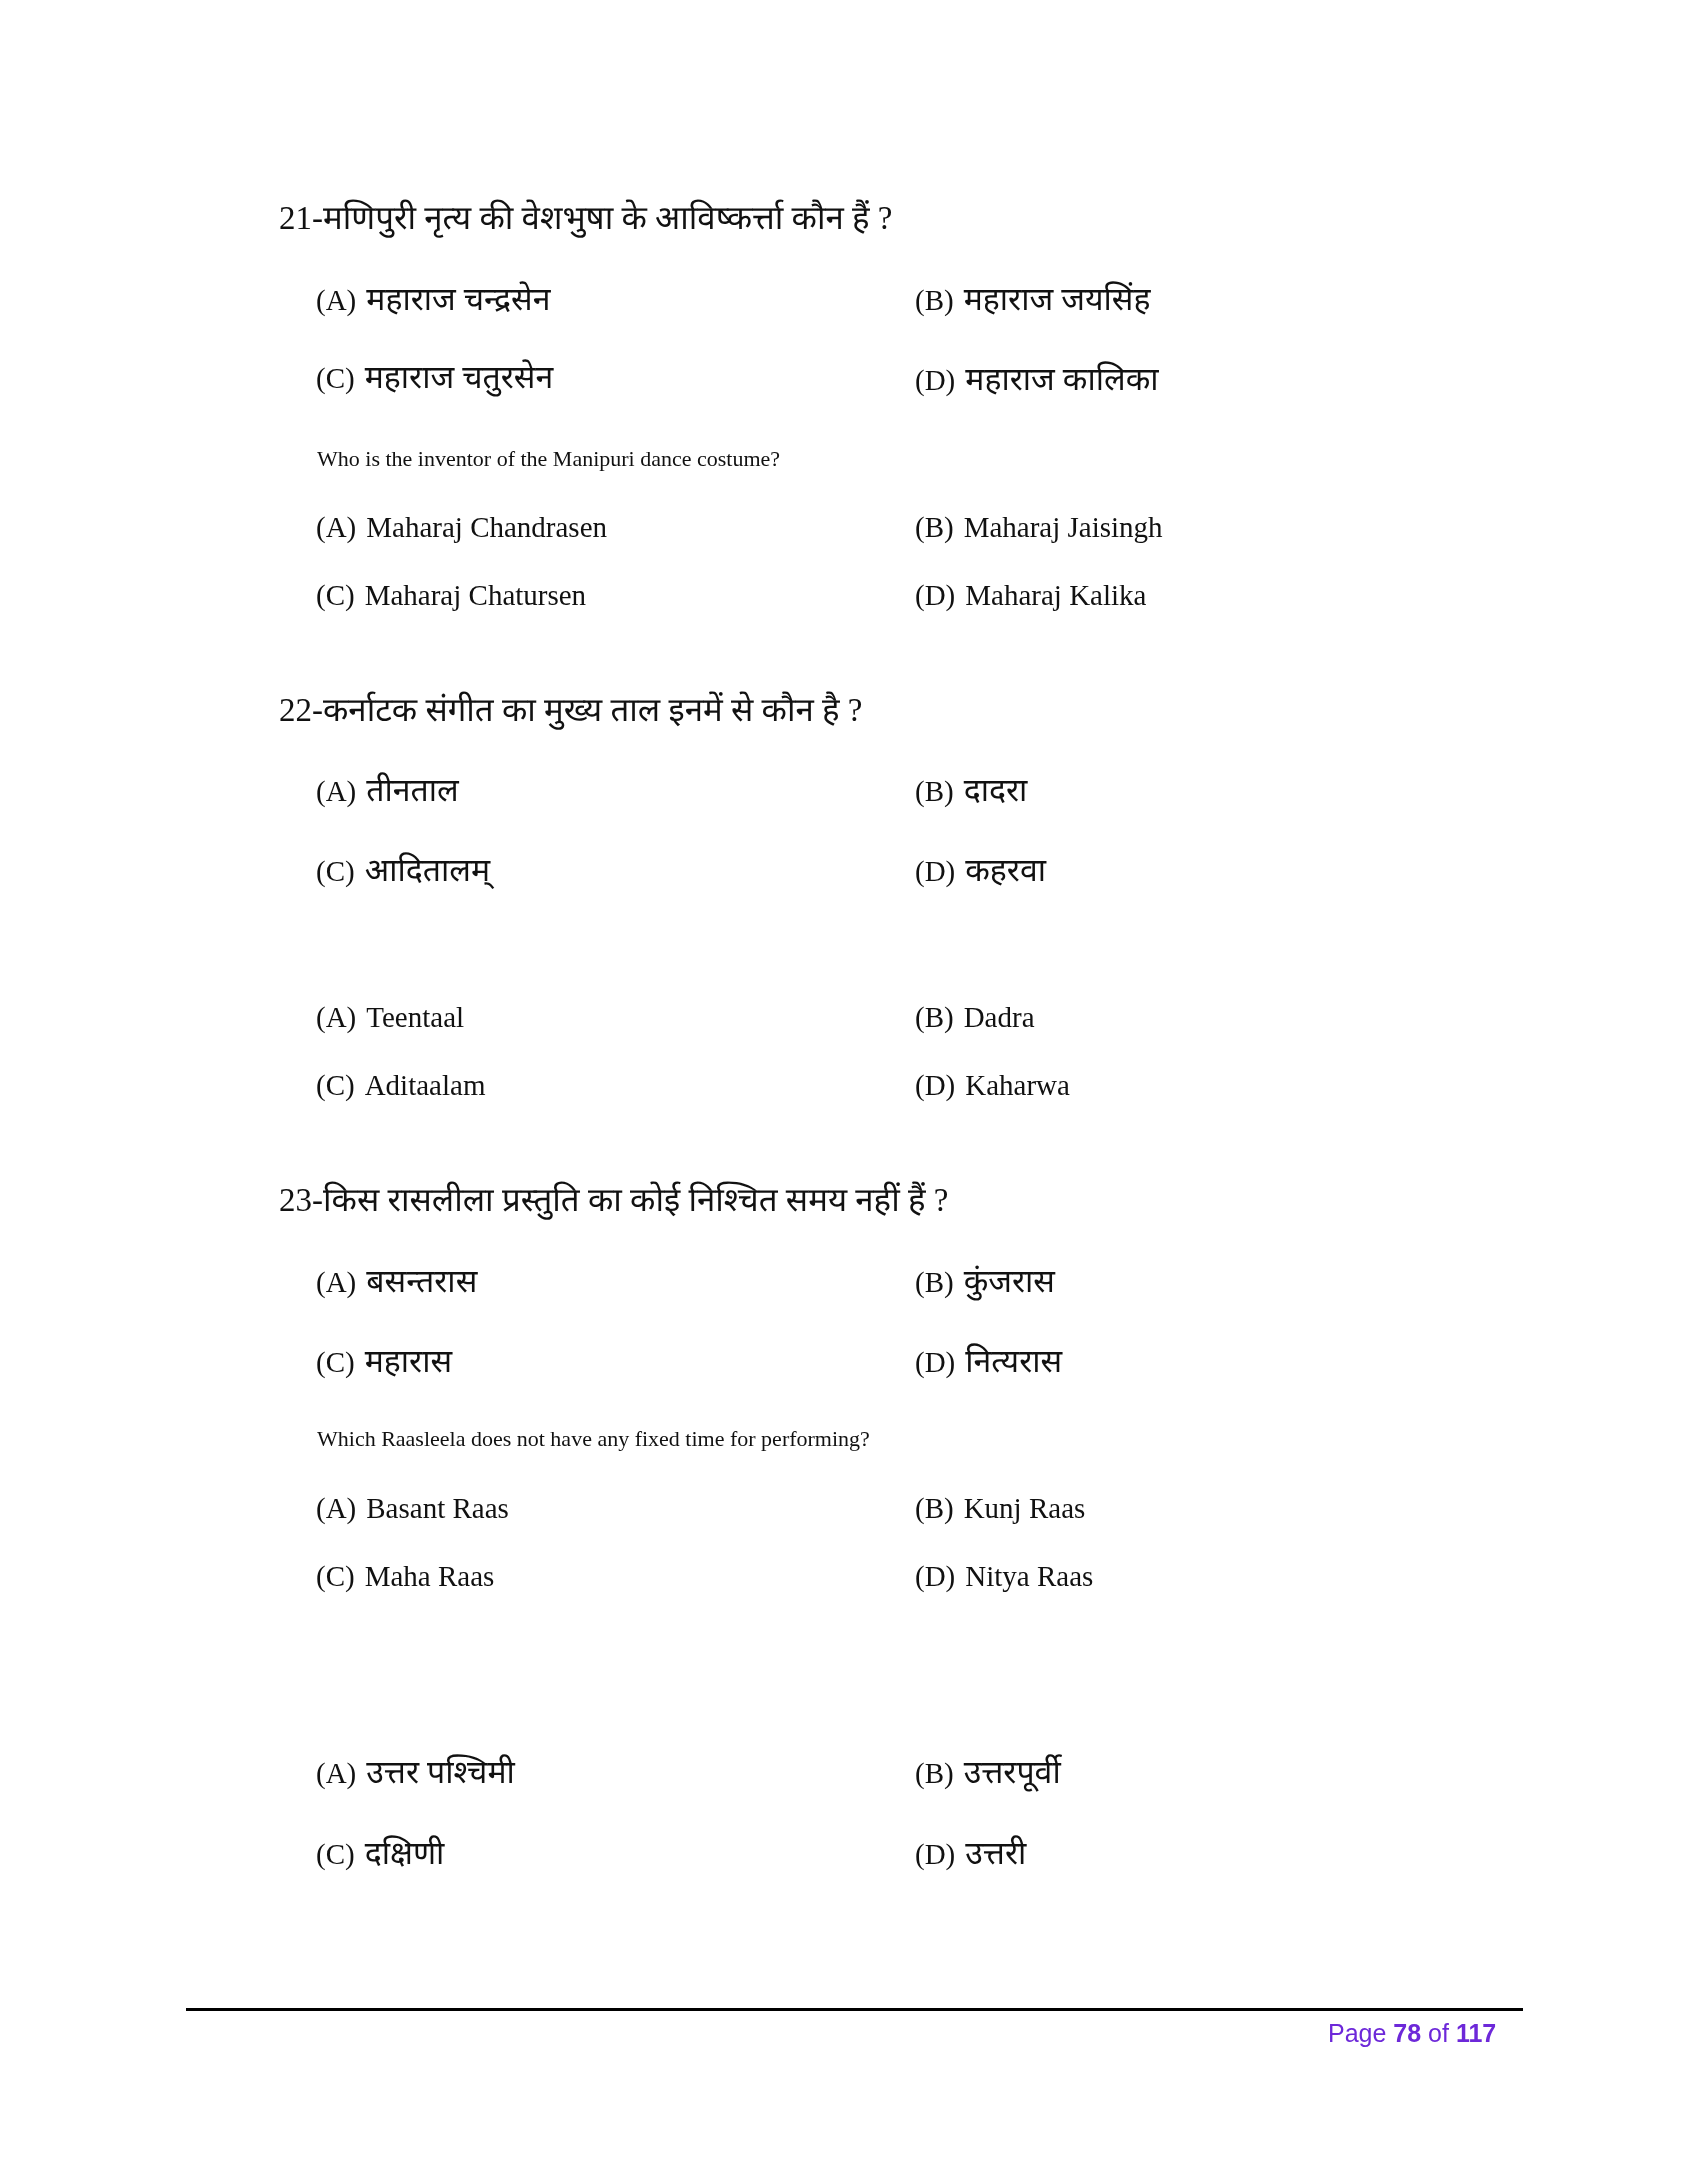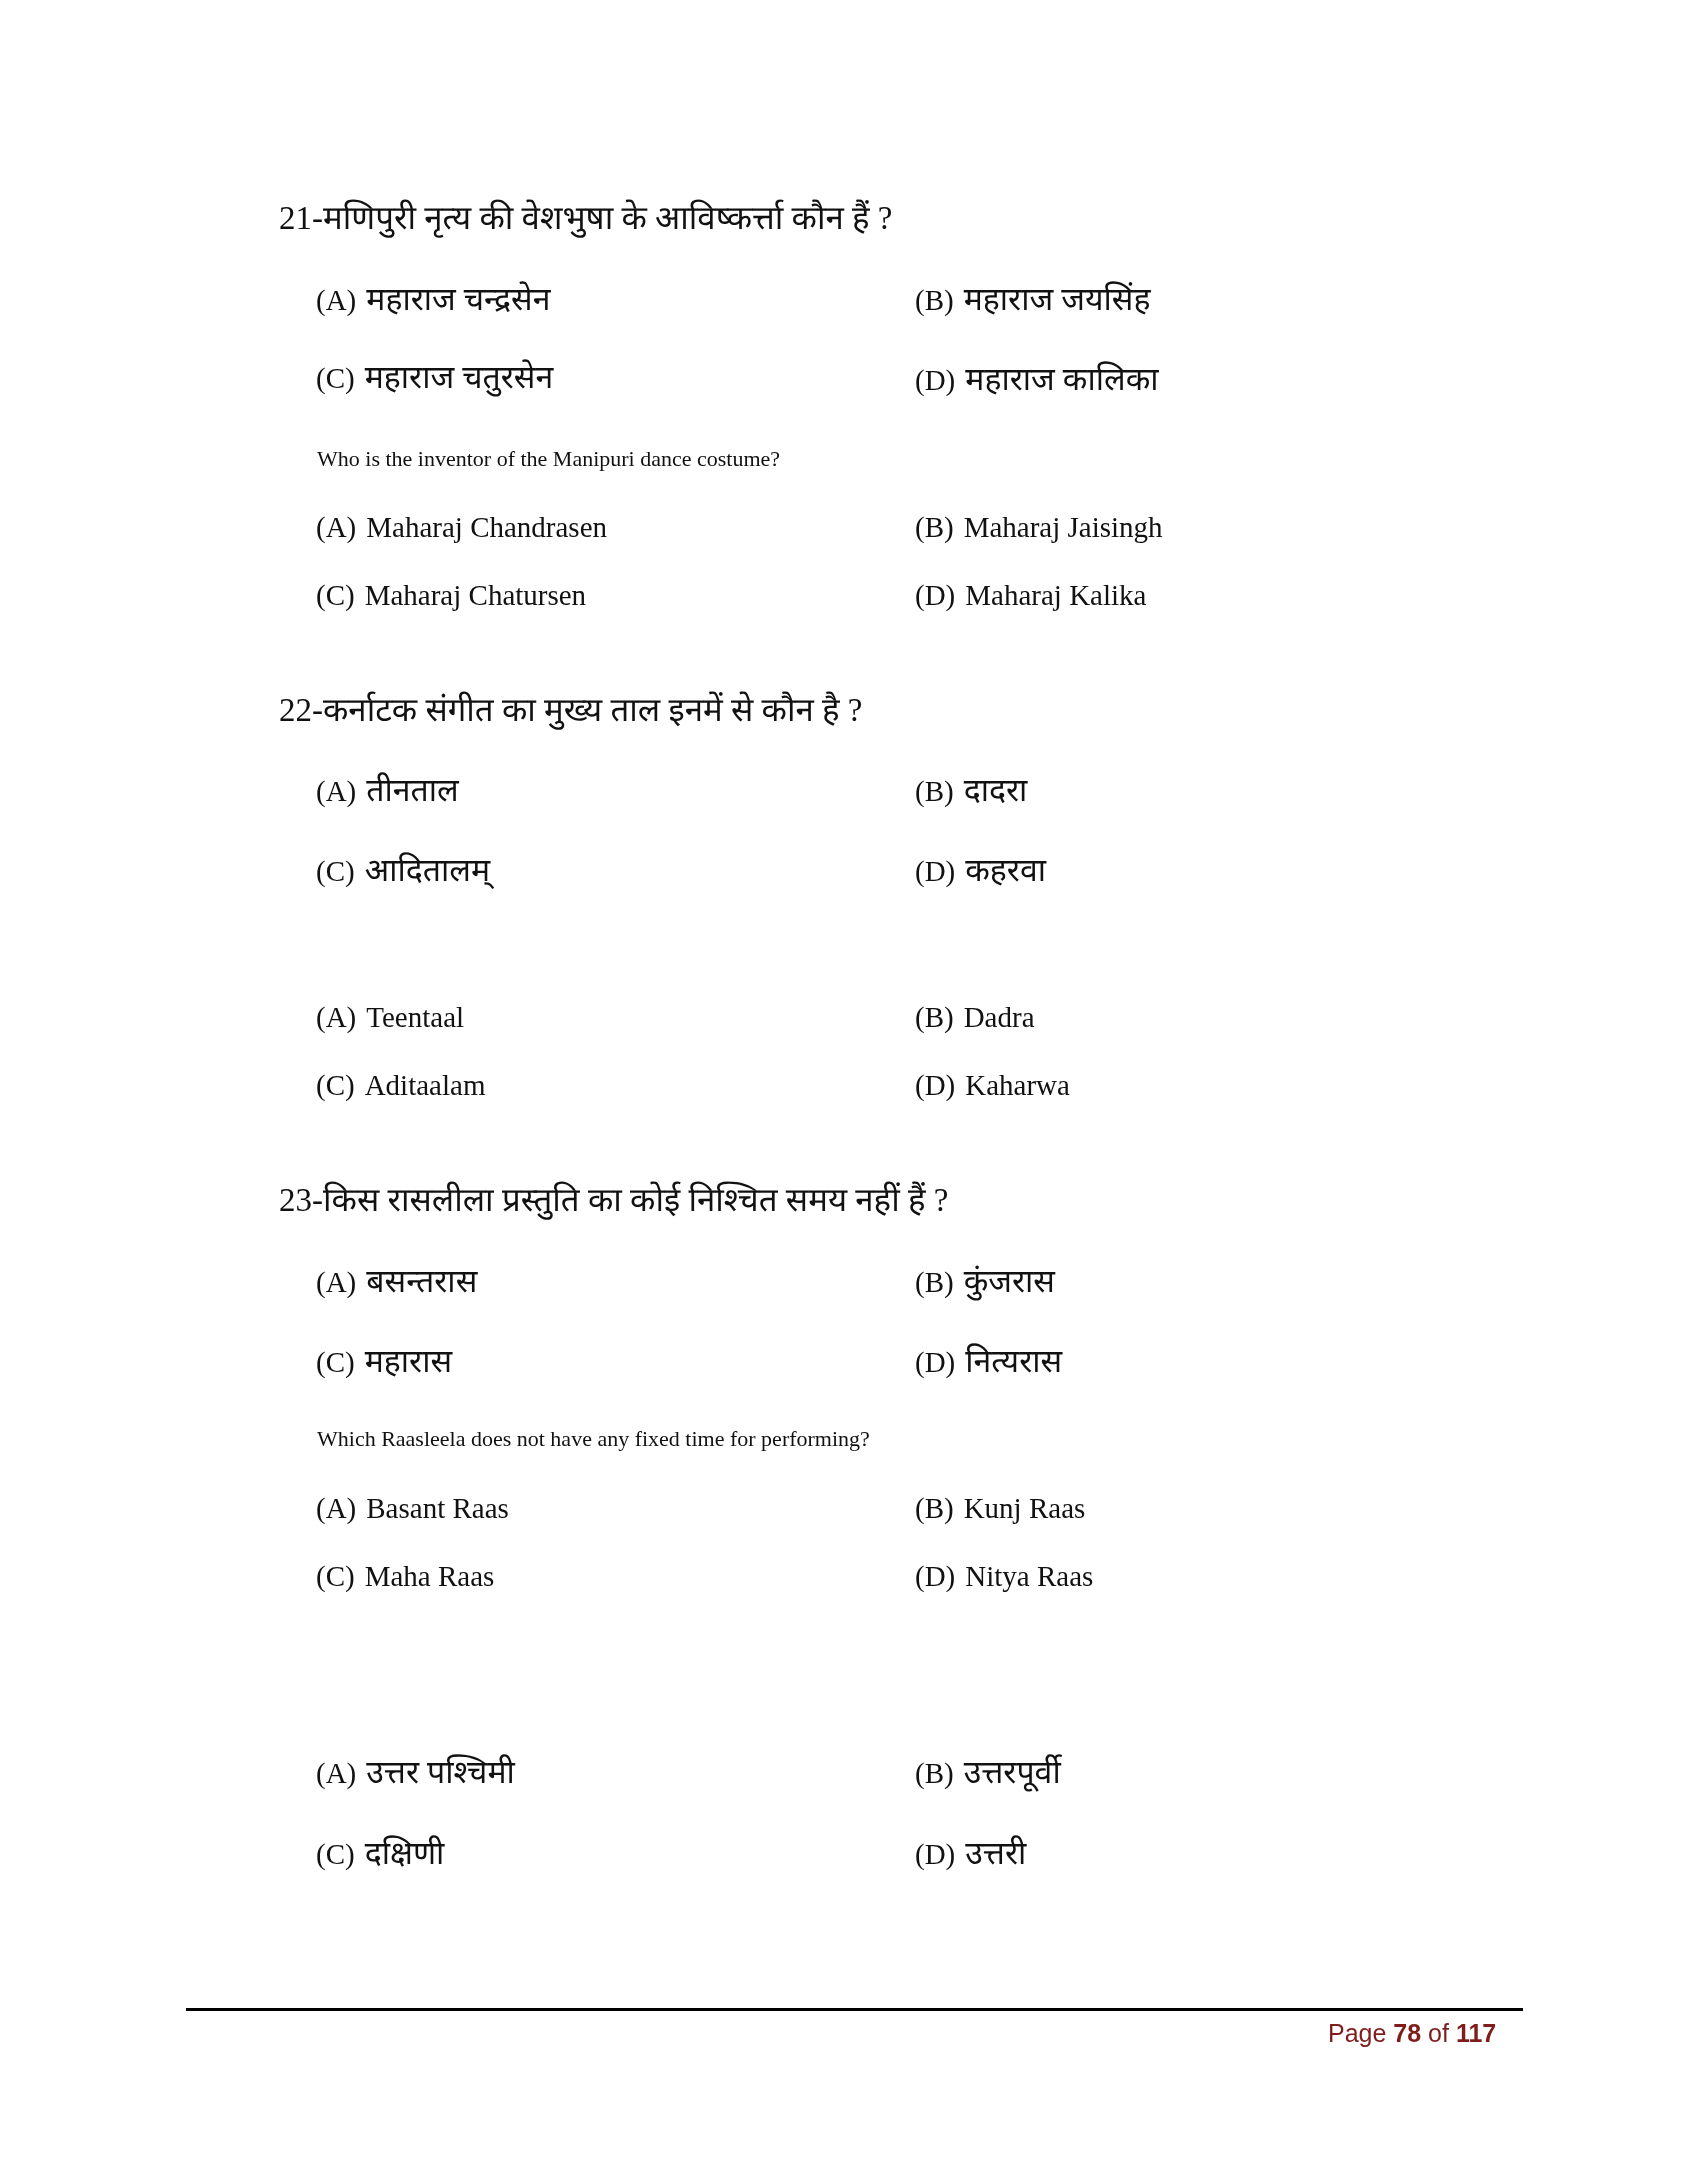--- a/index.html
+++ b/index.html
@@ -7,21 +7,21 @@
   .page { position: absolute; left: 0; top: 0; width: 1336px; height: 2178px; background: #fff; margin-left: 28px; }
   .q-hi { position: absolute; left: 251px; font-family: "Liberation Serif", "DejaVu Serif", serif; font-size: 33px; line-height: 40px; white-space: nowrap; }
   .q-en { position: absolute; left: 289px; font-family: "Liberation Serif", serif; font-size: 22px; line-height: 36px; white-space: nowrap; }
   .opt { position: absolute; font-family: "Liberation Serif", "DejaVu Serif", serif; white-space: nowrap; }
   .opt.hi { font-size: 32px; line-height: 40px; }
   .opt.en { font-size: 29px; line-height: 36px; }
   .opt.left { left: 288px; }
   .opt.right { left: 887px; }
   .opt .lbl { margin-right: 10px; font-family: "Liberation Serif", serif; font-size: 29px; }
   .rule { position: absolute; left: 158px; top: 2008px; width: 1337px; height: 3px; background: #000; }
-  .footer { position: absolute; left: 1300px; top: 2017px; font-family: "Liberation Sans", sans-serif; font-size: 25px; line-height: 32px; white-space: nowrap; color: #7f1d1d; }
+  .footer { position: absolute; left: 1300px; top: 2017px; font-family: "Liberation Sans", sans-serif; font-size: 25px; line-height: 32px; white-space: nowrap; color: #6d28d9; }
   .footer b { font-weight: bold; }
 </style>
 </head>
 <body>
 
 <div class="page">
 
   <div class="q-hi" style="top:198px"><span>21-</span><span>मणिपुरी नृत्य की वेशभुषा के आविष्कर्त्ता कौन हैं ?</span></div>
   <div class="opt hi left" style="top:279px"><span class="lbl">(A)</span><span>महाराज चन्द्रसेन</span></div>
   <div class="opt hi right" style="top:279px"><span class="lbl">(B)</span><span>महाराज जयसिंह</span></div>

